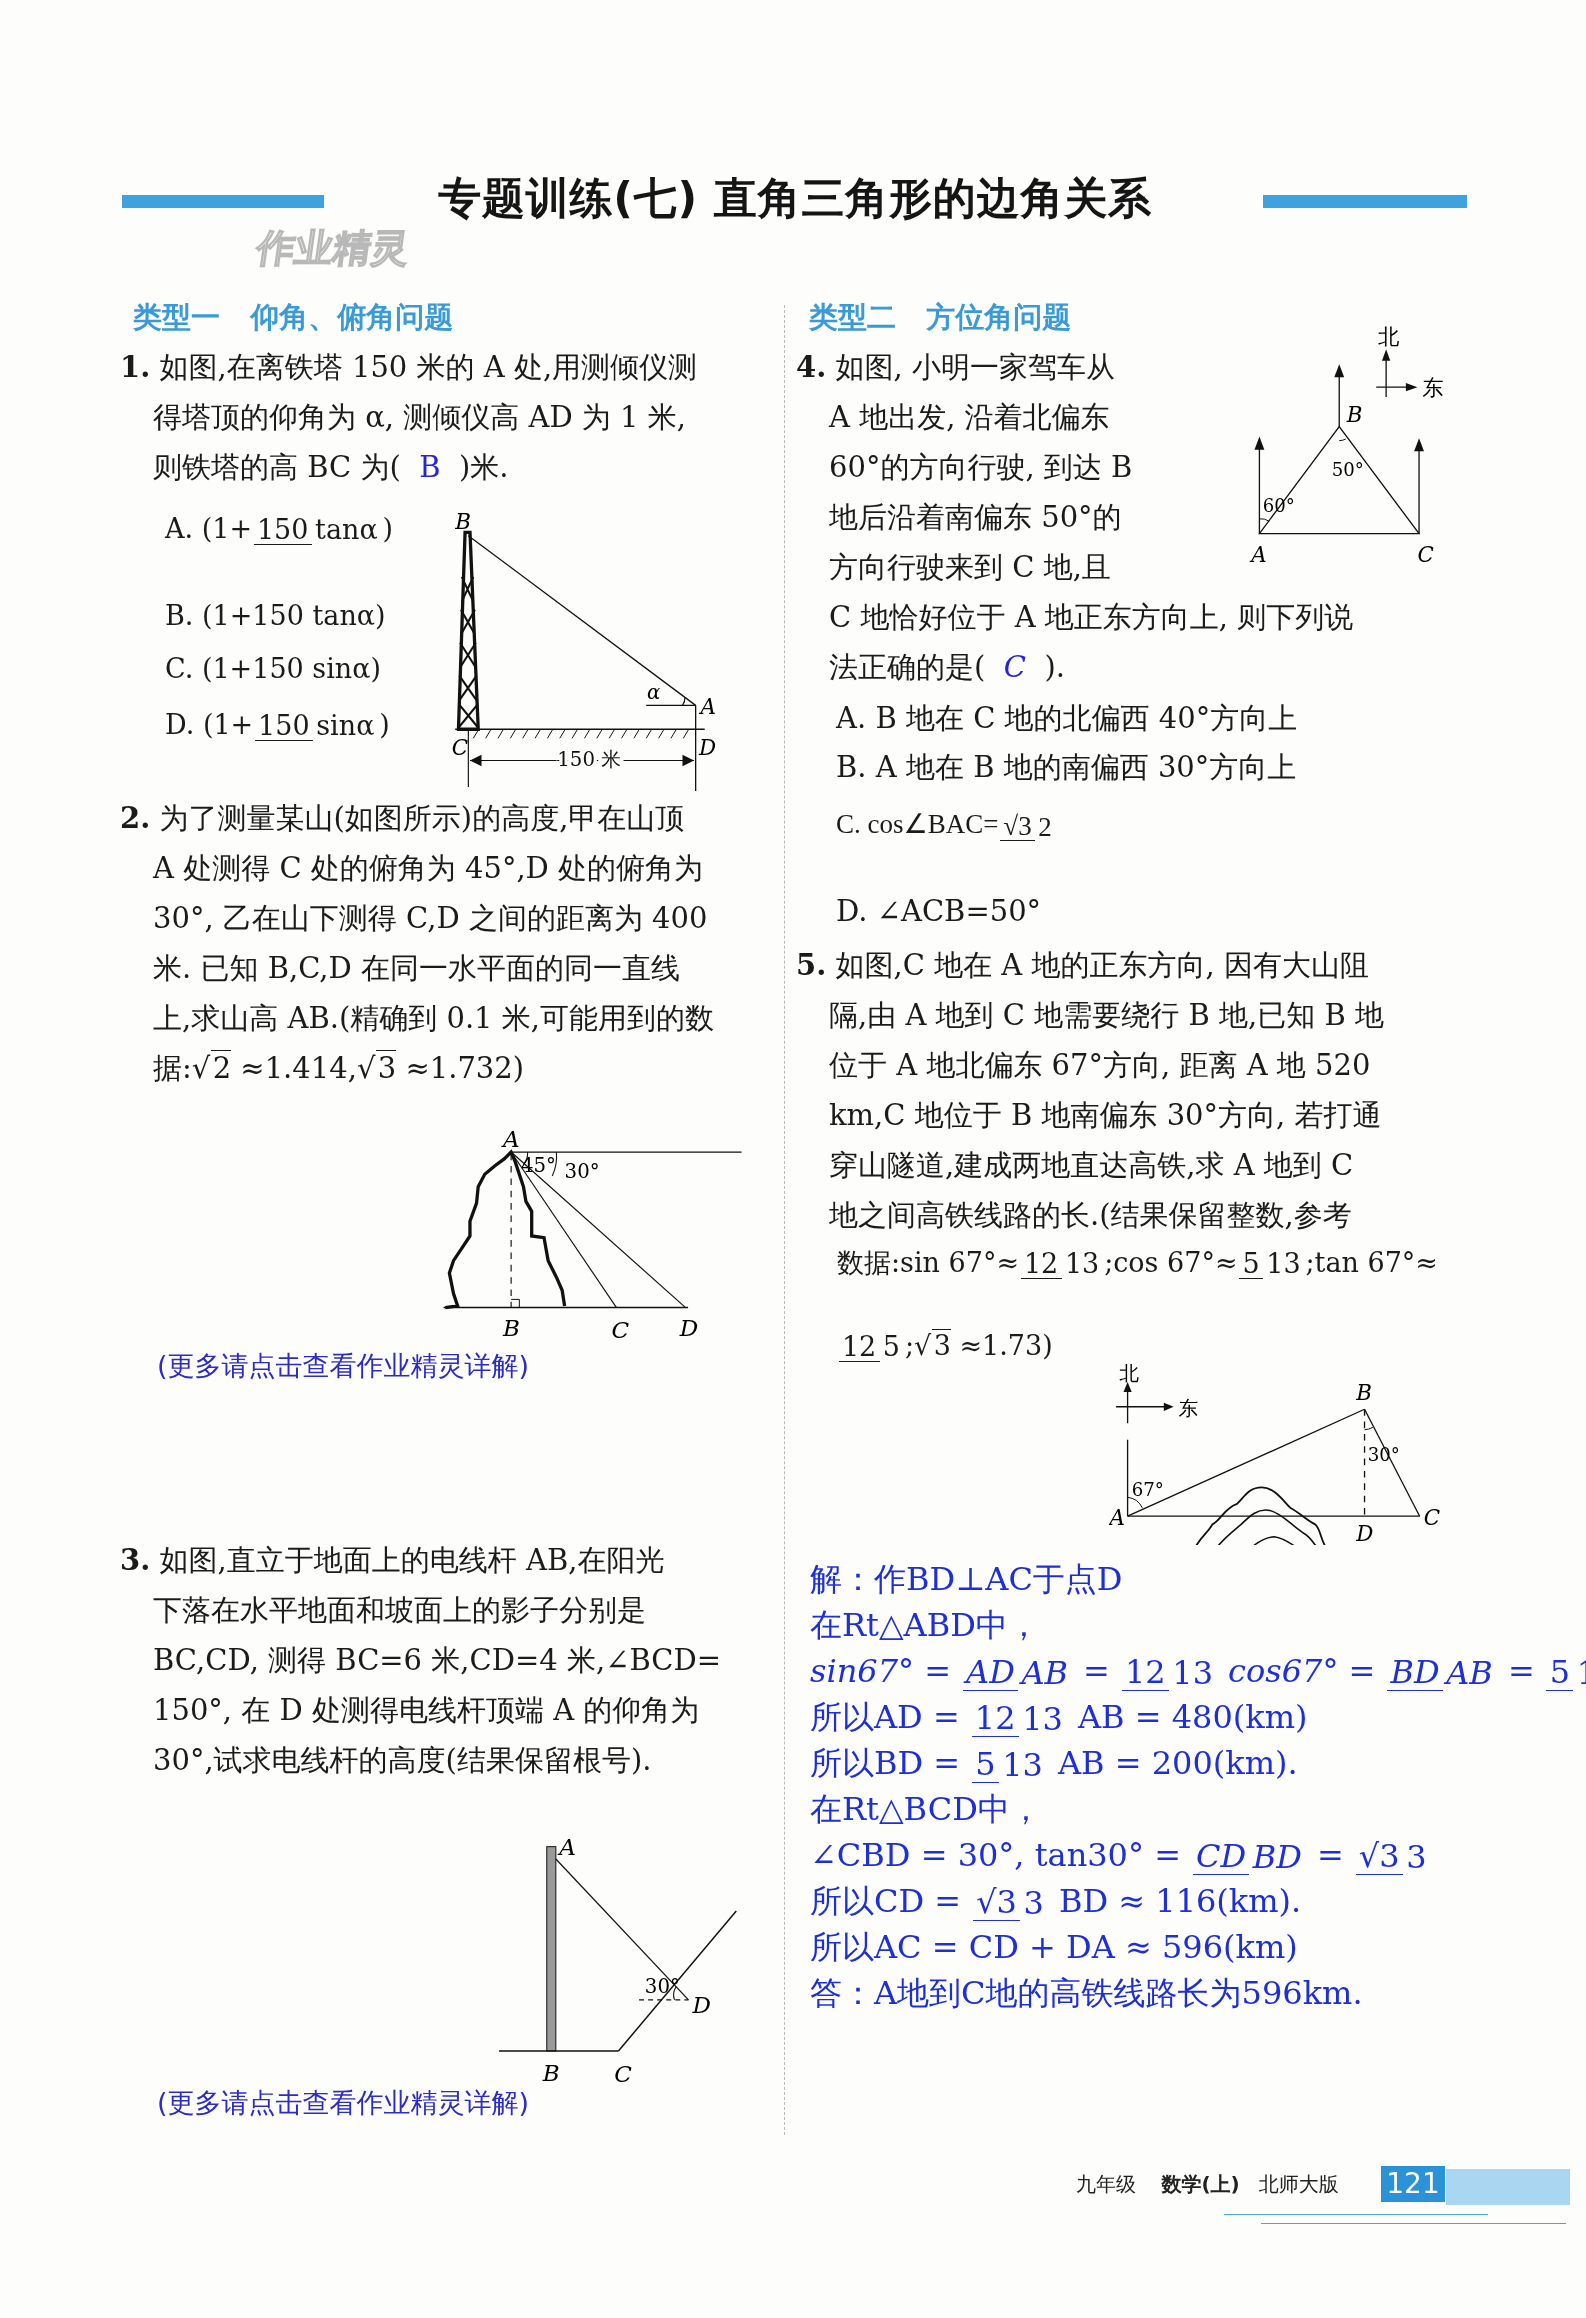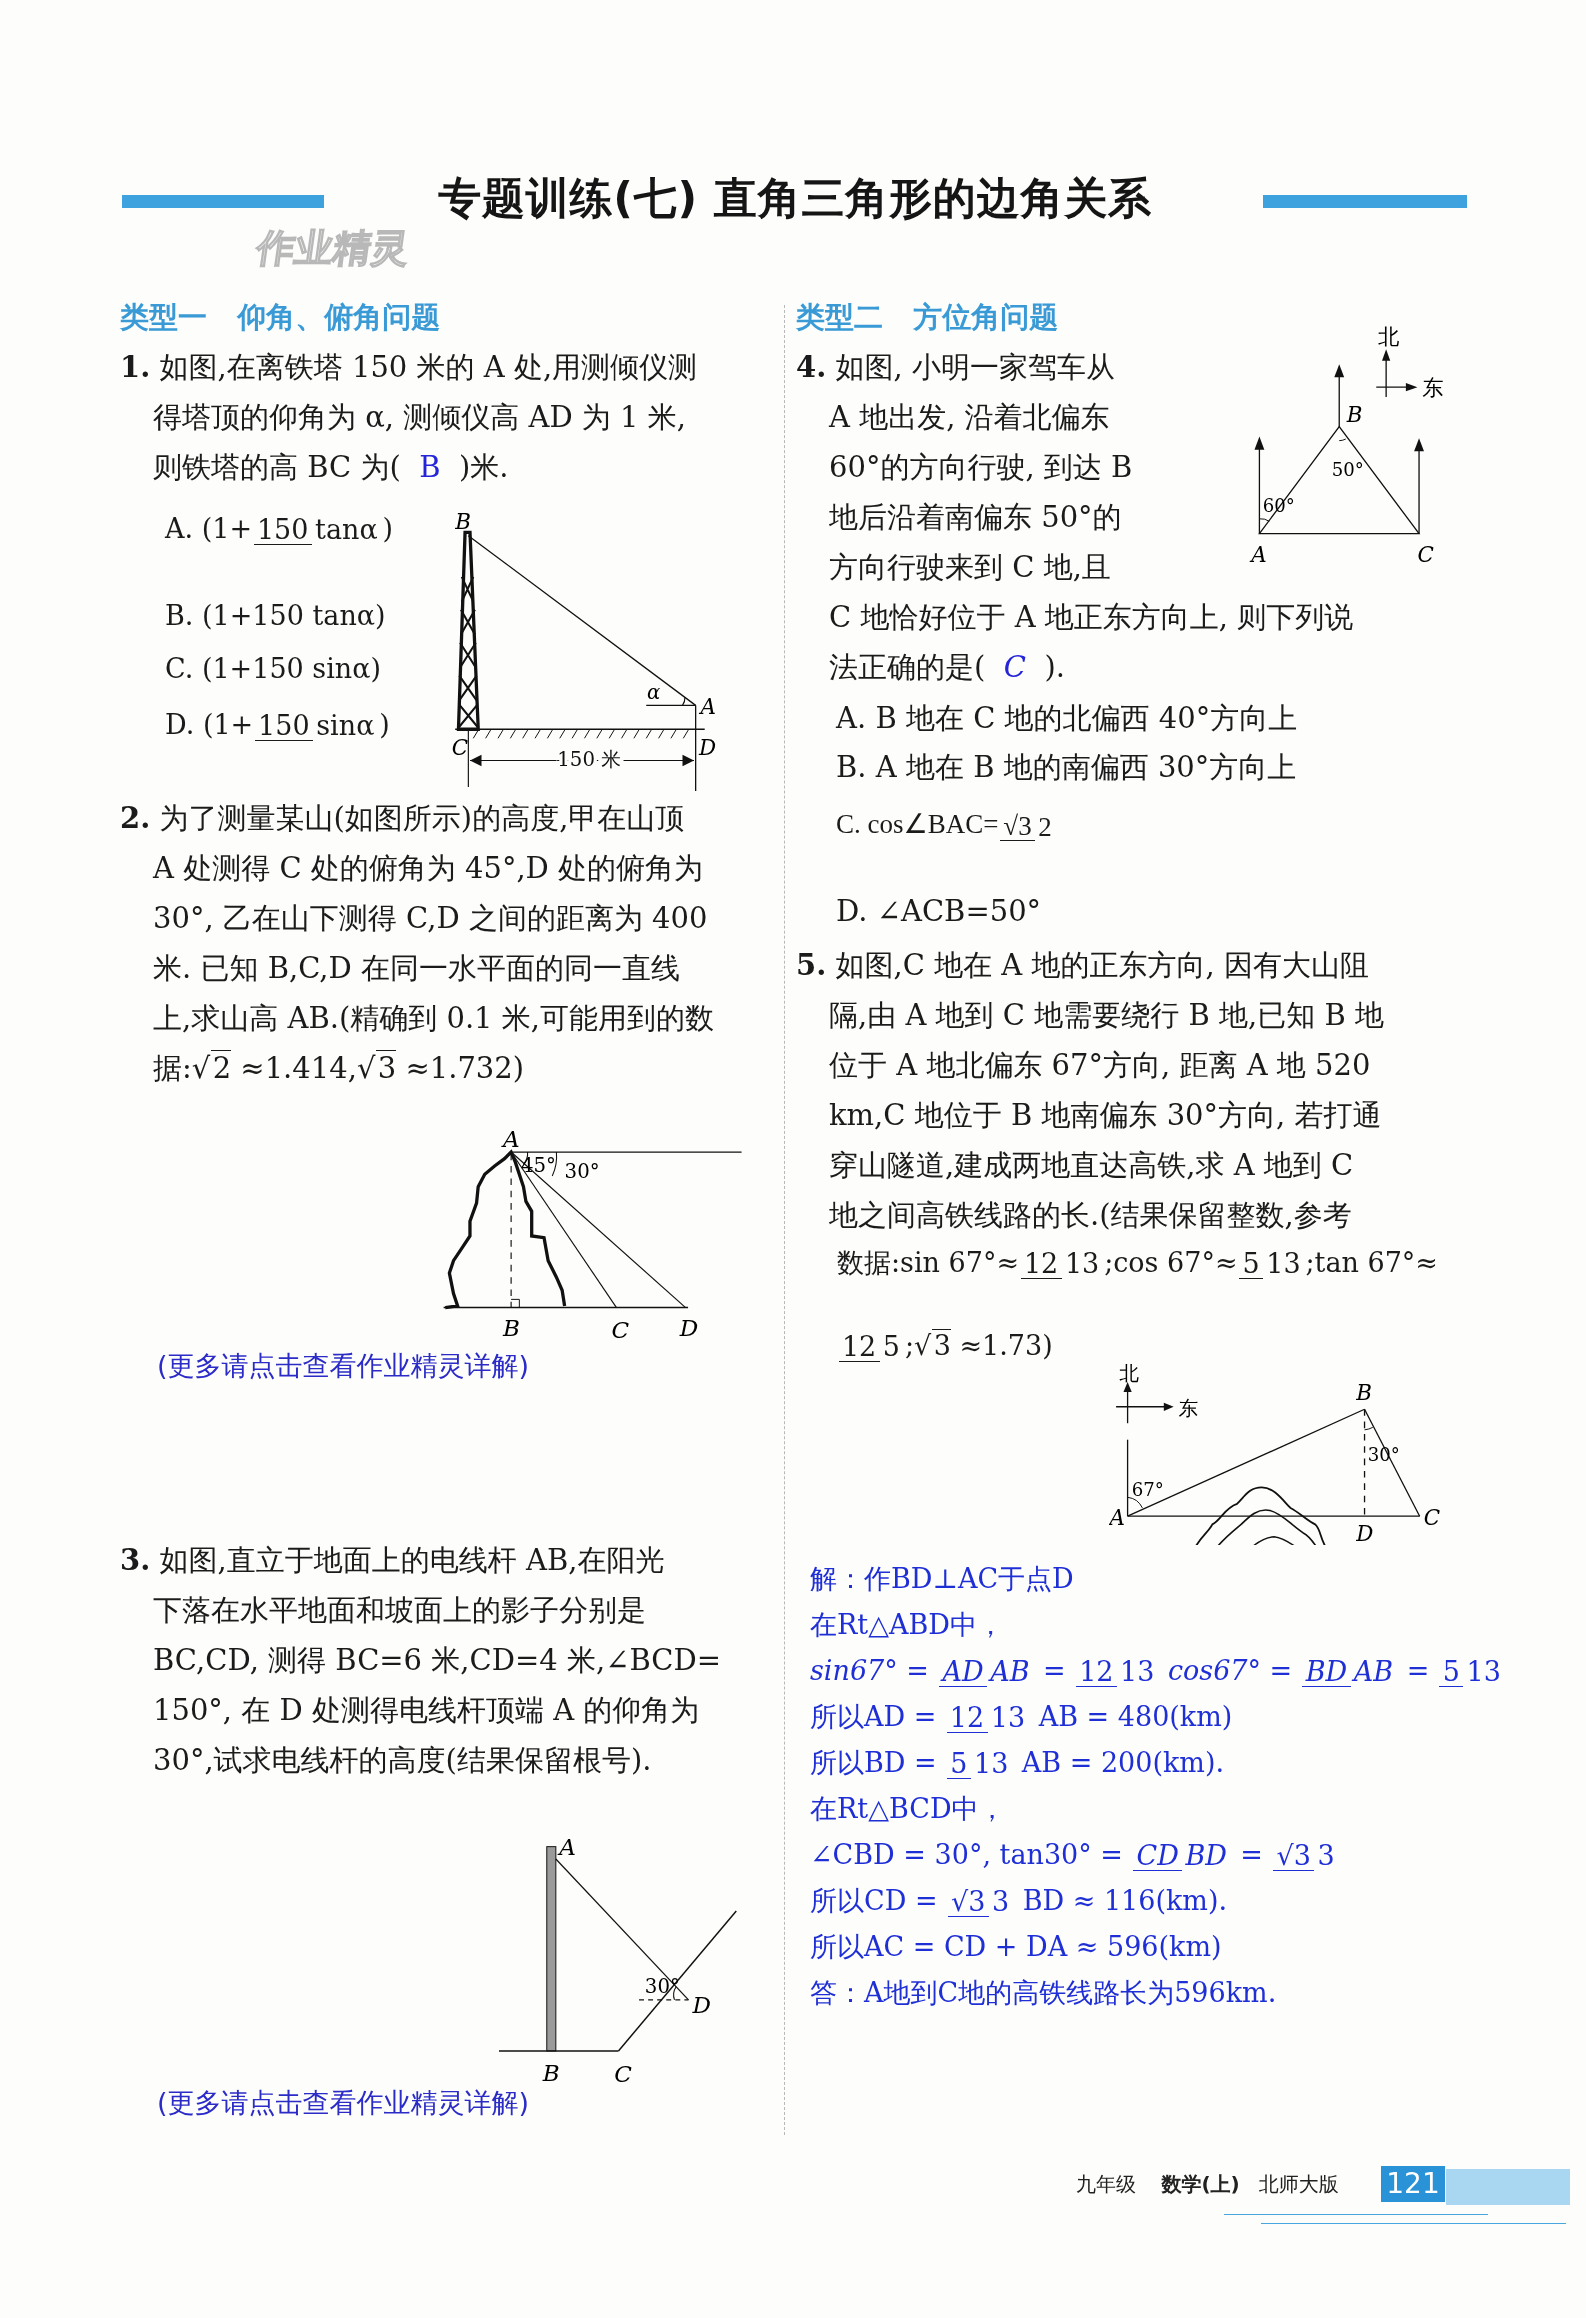--- a/index.html
+++ b/index.html
@@ -12,38 +12,38 @@
   .title {
     top: 170px; left: 354px; width: 882px; text-align: center;
     font-family: "DejaVu Sans", sans-serif; font-weight: bold; font-size: 43px; letter-spacing: 0.8px;
     color: #151515;
   }
   .watermark {
     font-family: "DejaVu Sans", sans-serif; font-weight: bold; font-size: 38px;
     color: transparent; -webkit-text-stroke: 1.2px #b8b8b8; transform: skewX(-8deg);
   }
   .section-head {
-    font-family: "DejaVu Sans", sans-serif; font-weight: bold; font-size: 29px; color: #3a9ad6;
+    font-family: "DejaVu Sans", sans-serif; font-weight: bold; font-size: 29px; color: #3a9ad6; margin-left: 13px;
   }
   .divider {
     left: 784px; top: 305px; height: 1830px; width: 0; border-left: 1.6px dashed #b8b8b8;
   }
   .ptext { font-size: 29px; line-height: 50px; }
   .ptext .num { font-weight: bold; font-family: "DejaVu Serif", serif; }
   .line { white-space: nowrap; }
   .indent { padding-left: 33px; }
   .ans { color: #2424d8; font-style: normal; }
   .ans-i { color: #2424d8; font-style: italic; }
   .opt { font-size: 27px; white-space: nowrap; margin-left: 8px; }
   .frac { display: inline-flex; flex-direction: row; align-items: center; vertical-align: middle; line-height: 1.05; margin: 0 1.6px; }
   .frac .n { border-bottom: 1.6px solid #1b1b1b; padding: 0 3.3px; }
   .frac .d { padding: 0 3.3px; }
   .sqrt { border-top: 1.6px solid currentColor; padding-left: 1.6px; margin-left: 0.8px; }
   .more { font-size: 27px; color: #2b2bc8; font-family: "DejaVu Sans", sans-serif; }
-  .sol { color: #1f2fd6; font-size: 27px; line-height: 46px; }
+  .sol { color: #1f2fd6; font-size: 32px; line-height: 46px; }
   .sol .frac .n { border-bottom-color: #1f2fd6; }
   .sol i { font-family: "DejaVu Serif", serif; }
   .footer-text { font-family: "DejaVu Sans", sans-serif; font-size: 20px; color: #222; }
   .page-num {
     left: 1381px; top: 2166px; width: 64px; height: 36px; background: #2a93d8; color: #fff;
     font-family: "DejaVu Sans", sans-serif; font-size: 28px; text-align: center; line-height: 36px;
   }
   .page-band { left: 1446px; top: 2169px; width: 124px; height: 36px; background: #a9d7f2; }
   .fig-label { font-family: "DejaVu Serif", serif; font-style: italic; font-size: 26px; }
   svg text { font-family: "DejaVu Serif", serif; }

